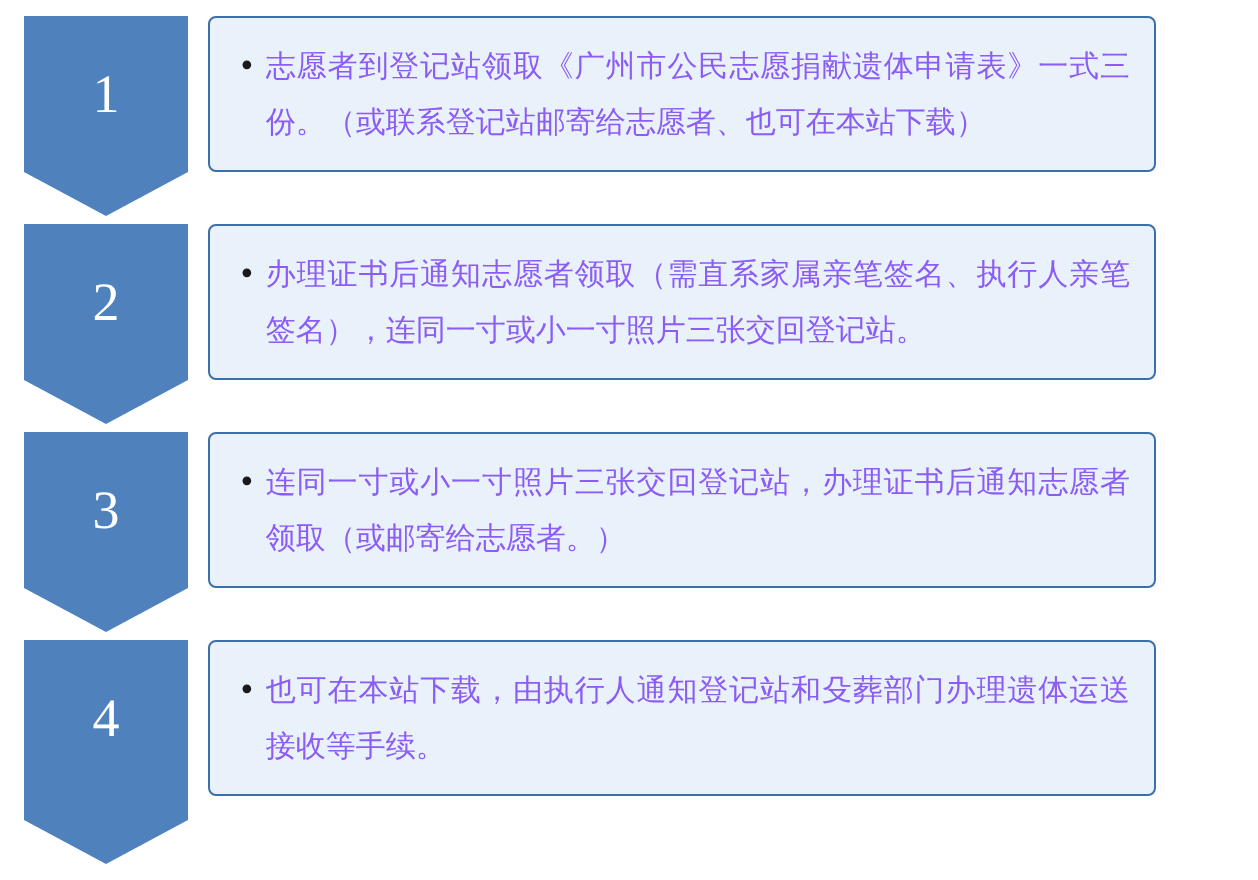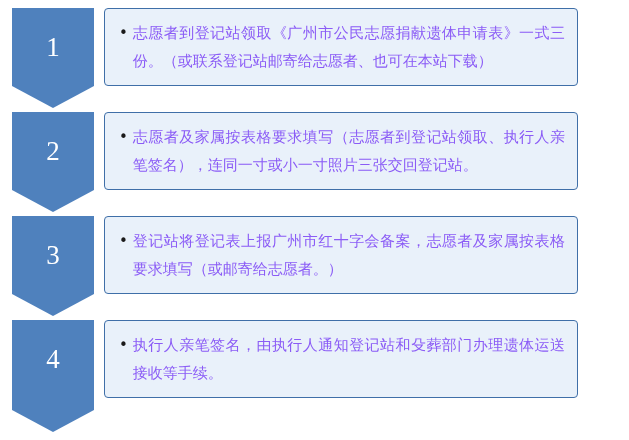--- a/index.html
+++ b/index.html
@@ -166,30 +166,30 @@
   <div class="boxes">
     <div class="box">
       <div class="box-inner">
         <span class="bullet">•</span>
         <span class="box-text">志愿者到登记站领取《广州市公民志愿捐献遗体申请表》一式三份。（或联系登记站邮寄给志愿者、也可在本站下载）</span>
       </div>
     </div>
     <div class="box">
       <div class="box-inner">
         <span class="bullet">•</span>
-        <span class="box-text">志愿者及家属按表格要求填写（志愿者到登记站领取、执行人亲笔签名），连同一寸或小一寸照片三张交回登记站。</span>
+        <span class="box-text">办理证书后通知志愿者领取（需直系家属亲笔签名、执行人亲笔签名），连同一寸或小一寸照片三张交回登记站。</span>
       </div>
     </div>
     <div class="box">
       <div class="box-inner">
         <span class="bullet">•</span>
-        <span class="box-text">登记站将登记表上报广州市红十字会备案，志愿者及家属按表格要求填写（或邮寄给志愿者。）</span>
+        <span class="box-text">连同一寸或小一寸照片三张交回登记站，办理证书后通知志愿者领取（或邮寄给志愿者。）</span>
       </div>
     </div>
     <div class="box">
       <div class="box-inner">
         <span class="bullet">•</span>
-        <span class="box-text">执行人亲笔签名，由执行人通知登记站和殳葬部门办理遗体运送接收等手续。</span>
+        <span class="box-text">也可在本站下载，由执行人通知登记站和殳葬部门办理遗体运送接收等手续。</span>
       </div>
     </div>
   </div>
 
 </div>
 
 </body></html>

